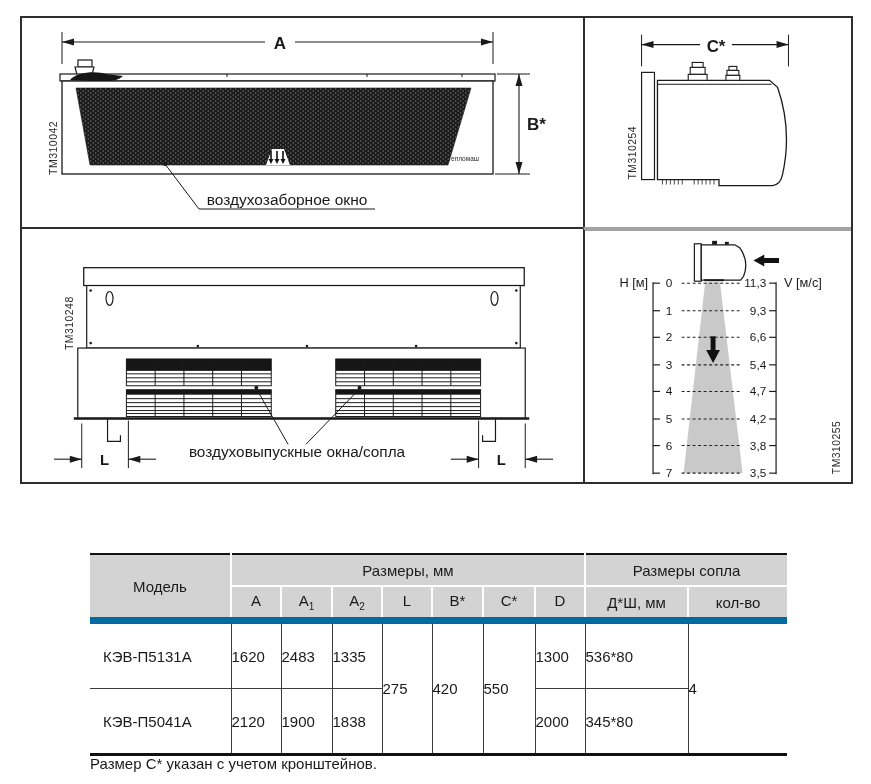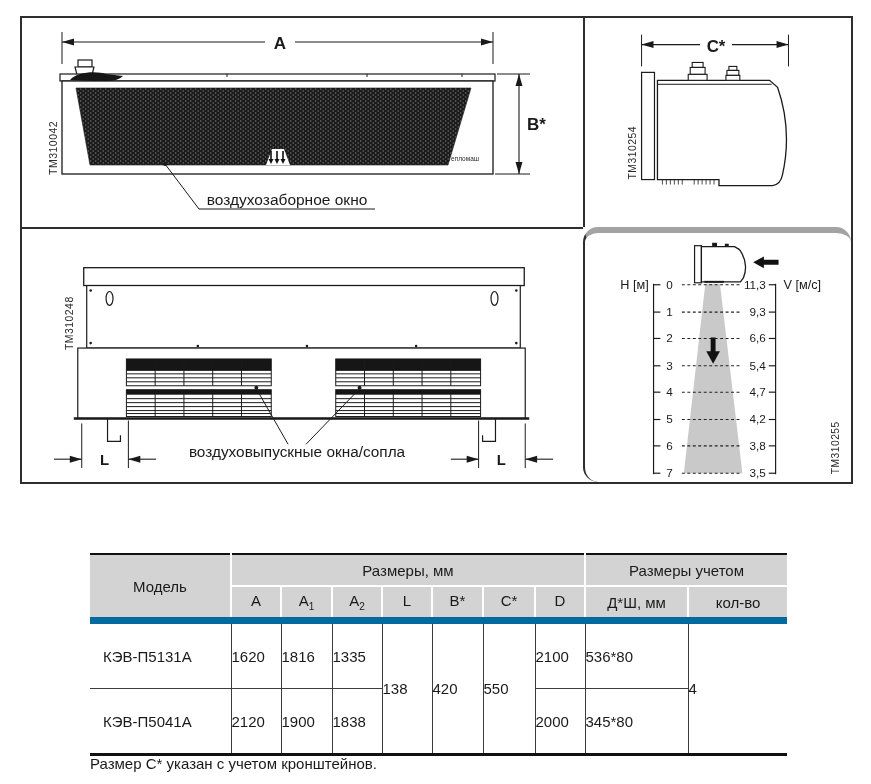--- a/index.html
+++ b/index.html
@@ -6,21 +6,21 @@
   body{font-family:"Liberation Sans", sans-serif;color:#1a1a1a;}
   #stage{position:relative;width:871px;height:784px;background:#fff;overflow:hidden;}
 
   
   #figure{position:absolute;left:20px;top:16px;width:833px;height:468px;
           border:2px solid #2e2e2e;box-sizing:border-box;}
   .panel{position:absolute;box-sizing:border-box;}
   #panel-front {left:0;top:0;width:561px;height:209px;}
   #panel-side  {left:561px;top:0;width:268px;height:209px;border-left:2px solid #2e2e2e;}
   #panel-bottom{left:0;top:209px;width:561px;height:255px;border-top:2px solid #2e2e2e;}
-  #panel-vel   {left:561px;top:209px;width:268px;height:255px;border-left:2px solid #2e2e2e;border-top:6px solid #a3a3a3;border-radius:15px;}
+  #panel-vel   {left:561px;top:209px;width:268px;height:255px;border-left:2px solid #2e2e2e;border-top:4px solid #a3a3a3;}
   .panel svg{position:absolute;left:0;top:0;width:100%;height:100%;}
 
   svg text{fill:#1a1a1a;}
   .dim-label{font-size:17px;font-weight:bold;}
   .dim-label-s{font-size:15px;font-weight:bold;}
   .callout{font-size:15.5px;}
   .tmcode{font-size:10.5px;fill:#2b2b2b;letter-spacing:0.5px;}
   .axis-label{font-size:13px;}
   .tick-label{font-size:12px;}
   .brand{font-size:6.5px;fill:#2b2b2b;}
@@ -357,44 +357,44 @@
         <col style="width:51px">
         <col style="width:52px">
         <col style="width:50px">
       <col style="width:103px">
         <col style="width:99px">
     </colgroup>
     <thead>
       <tr>
         <th class="first" rowspan="2">Модель</th>
         <th colspan="7">Размеры, мм</th>
-        <th colspan="2">Размеры учетом</th>
+        <th colspan="2">Размеры сопла</th>
       </tr>
       <tr class="sub">
         <th><span>A</span><sub></sub></th>
         <th><span>A</span><sub>1</sub></th>
         <th><span>A</span><sub>2</sub></th>
         <th><span>L</span><sub></sub></th>
         <th><span>B*</span><sub></sub></th>
         <th><span>C*</span><sub></sub></th>
         <th><span>D</span><sub></sub></th>
         <th>Д*Ш, мм</th>
         <th>кол-во</th>
       </tr>
     </thead>
     <tbody>
       <tr class="r1">
         <td class="model rb">КЭВ-П5131А</td>
         <td class="rb">1620</td>
-        <td class="rb">1816</td>
+        <td class="rb">2483</td>
         <td class="rb">1335</td>
-        <td rowspan="2">138</td>
+        <td rowspan="2">275</td>
         <td rowspan="2">420</td>
         <td rowspan="2">550</td>
-        <td class="rb">2100</td>
+        <td class="rb">1300</td>
         <td class="rb">536*80</td>
         <td rowspan="2">4</td>
       </tr>
       <tr>
         <td class="model">КЭВ-П5041А</td>
         <td>2120</td>
         <td>1900</td>
         <td>1838</td>
         <td>2000</td>
         <td>345*80</td>

